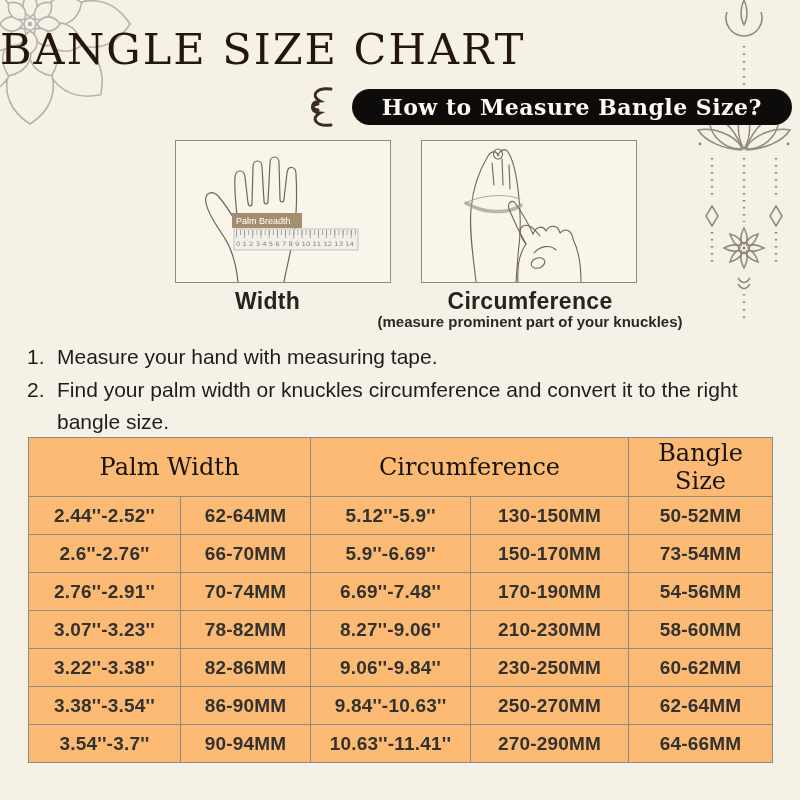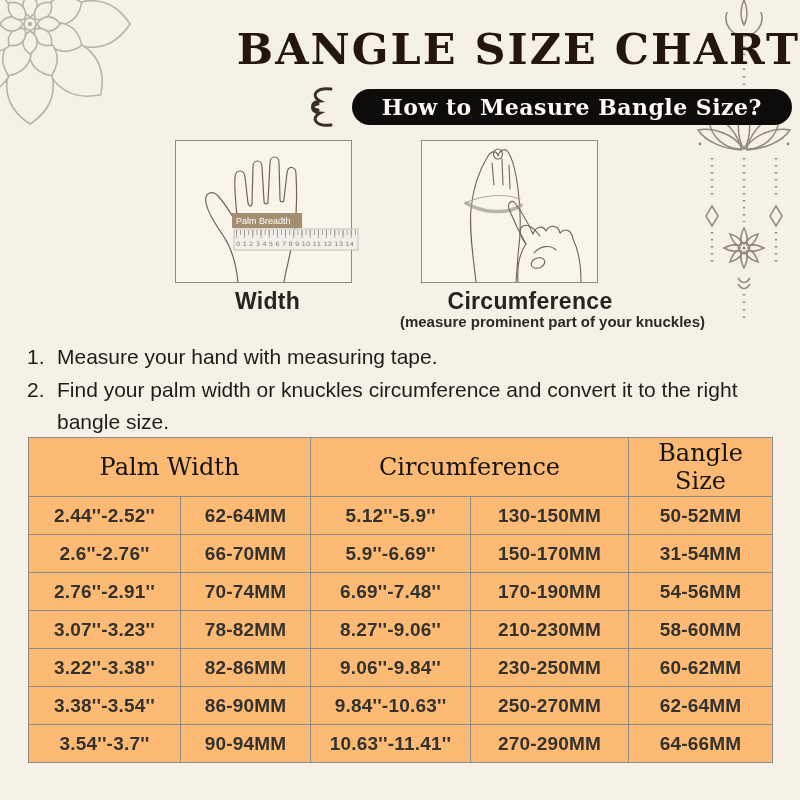--- a/index.html
+++ b/index.html
@@ -8,53 +8,53 @@
     background:#f6f1e6;
     font-family:"Liberation Sans",sans-serif;
     color:#241811;
   }
   
   .corner-mandala{position:absolute;left:-70px;top:-76px;pointer-events:none;}
   .hanging-ornament{position:absolute;left:688px;top:0;pointer-events:none;}
   
   .title{
     position:absolute;top:24px;left:0;width:100%;
-    text-align:right;
+    text-align:left;
     font-family:"DejaVu Serif","Liberation Serif",serif;
-    font-size:43px;font-weight:700;letter-spacing:2px;
+    font-size:43px;font-weight:400;letter-spacing:2px;
     color:#24150f;
   }
   .badge-row{
     position:absolute;top:85px;left:0;width:100%;
     display:flex;justify-content:flex-end;align-items:center;gap:18px;margin-left:40px;
   }
   .badge-pill{
     background:#0d0c0a;color:#fdfbf4;
     border-radius:19px;
     padding:6px 30px;
     font-family:"DejaVu Serif","Liberation Serif",serif;
     font-size:22px;font-weight:700;letter-spacing:0.5px;
     line-height:1.1;
   }
   .squiggle{flex:0 0 auto;}
   
   .figure-box{
-    position:absolute;top:140px;width:177px;height:143px;
+    position:absolute;top:140px;width:216px;height:143px;
     background:#f9f5ea;border:1px solid #8e8a80;box-sizing:border-box;
   }
   .figure-box.left{left:175px;}
   .figure-box.right{left:421px;}
   .caption{
     position:absolute;top:288px;
     font-size:23px;font-weight:700;color:#262420;letter-spacing:0.3px;
   }
   .caption.width{left:175px;width:185px;text-align:center;}
   .caption.circ{left:400px;width:260px;text-align:center;}
   .caption-note{
-    position:absolute;top:313px;left:355px;width:350px;text-align:right;
+    position:absolute;top:313px;left:355px;width:350px;text-align:center;
     font-size:15px;font-weight:700;color:#2b2925;
   }
   
   .steps{position:absolute;left:27px;top:341px;width:750px;}
   .step{display:flex;font-size:21px;color:#1f1d19;line-height:1.55;}
   .step .num{flex:0 0 30px;}
   .step .txt{flex:1;}
   
   table.size-table{
     position:absolute;left:28px;top:437px;width:744px;
@@ -261,21 +261,21 @@
         <td>62-64MM</td>
         <td>5.12''-5.9''</td>
         <td>130-150MM</td>
         <td>50-52MM</td>
       </tr>
       <tr>
         <td>2.6''-2.76''</td>
         <td>66-70MM</td>
         <td>5.9''-6.69''</td>
         <td>150-170MM</td>
-        <td>31-54MM</td>
+        <td>73-54MM</td>
       </tr>
       <tr>
         <td>2.76''-2.91''</td>
         <td>70-74MM</td>
         <td>6.69''-7.48''</td>
         <td>170-190MM</td>
         <td>54-56MM</td>
       </tr>
       <tr>
         <td>3.07''-3.23''</td>

